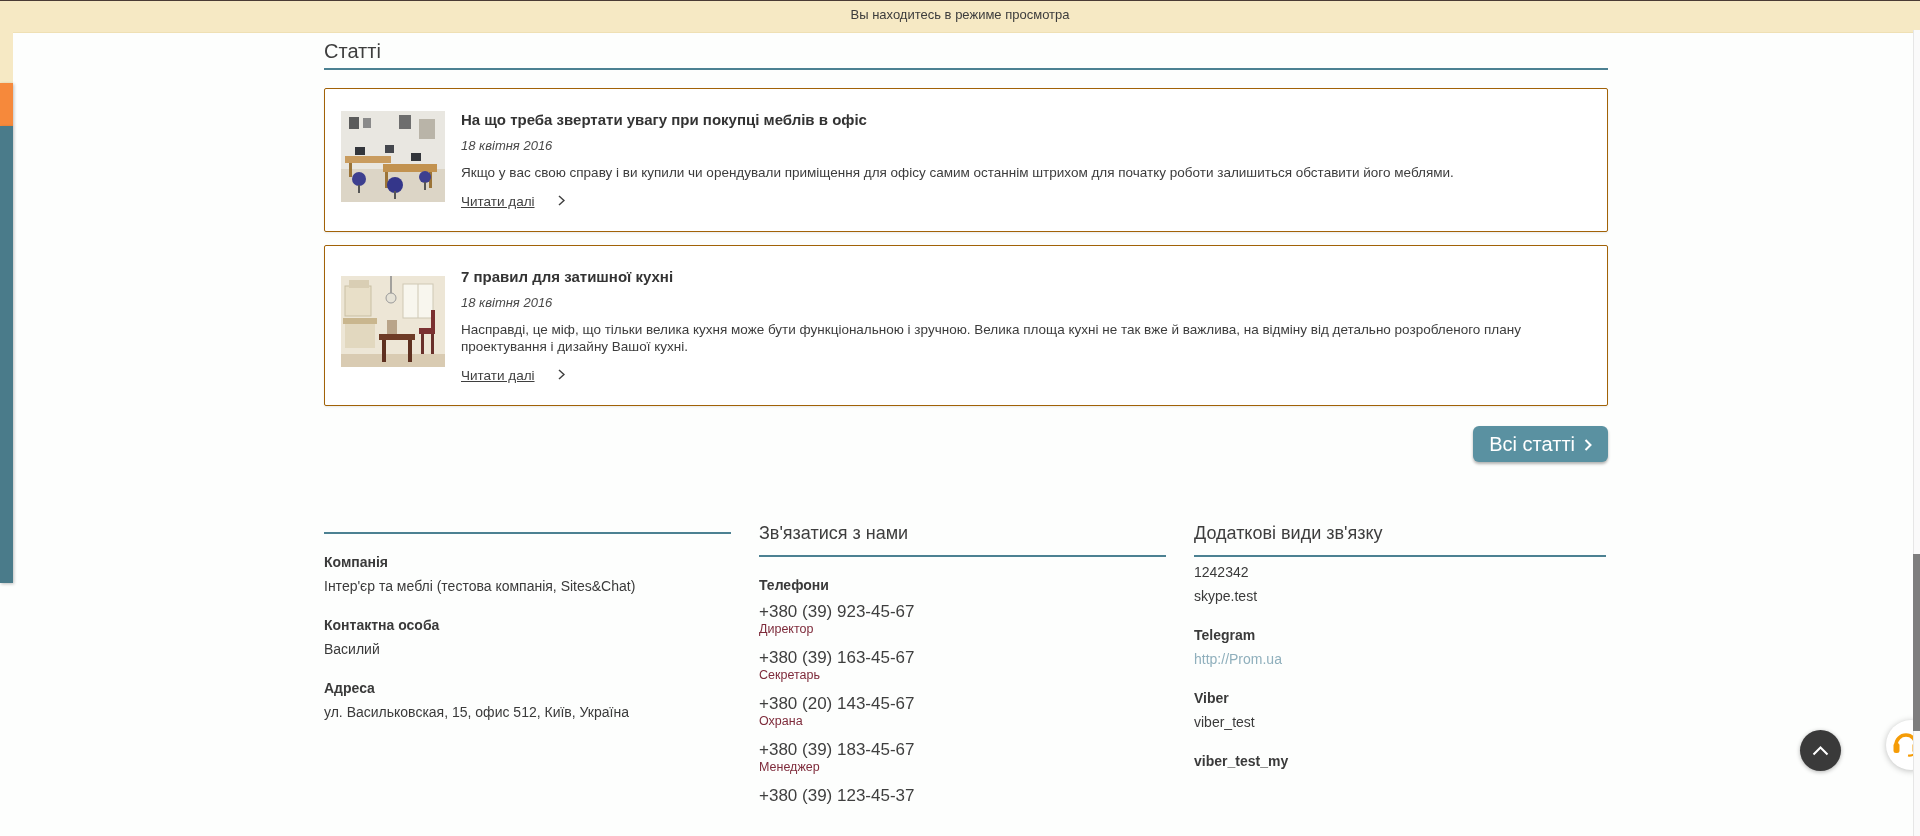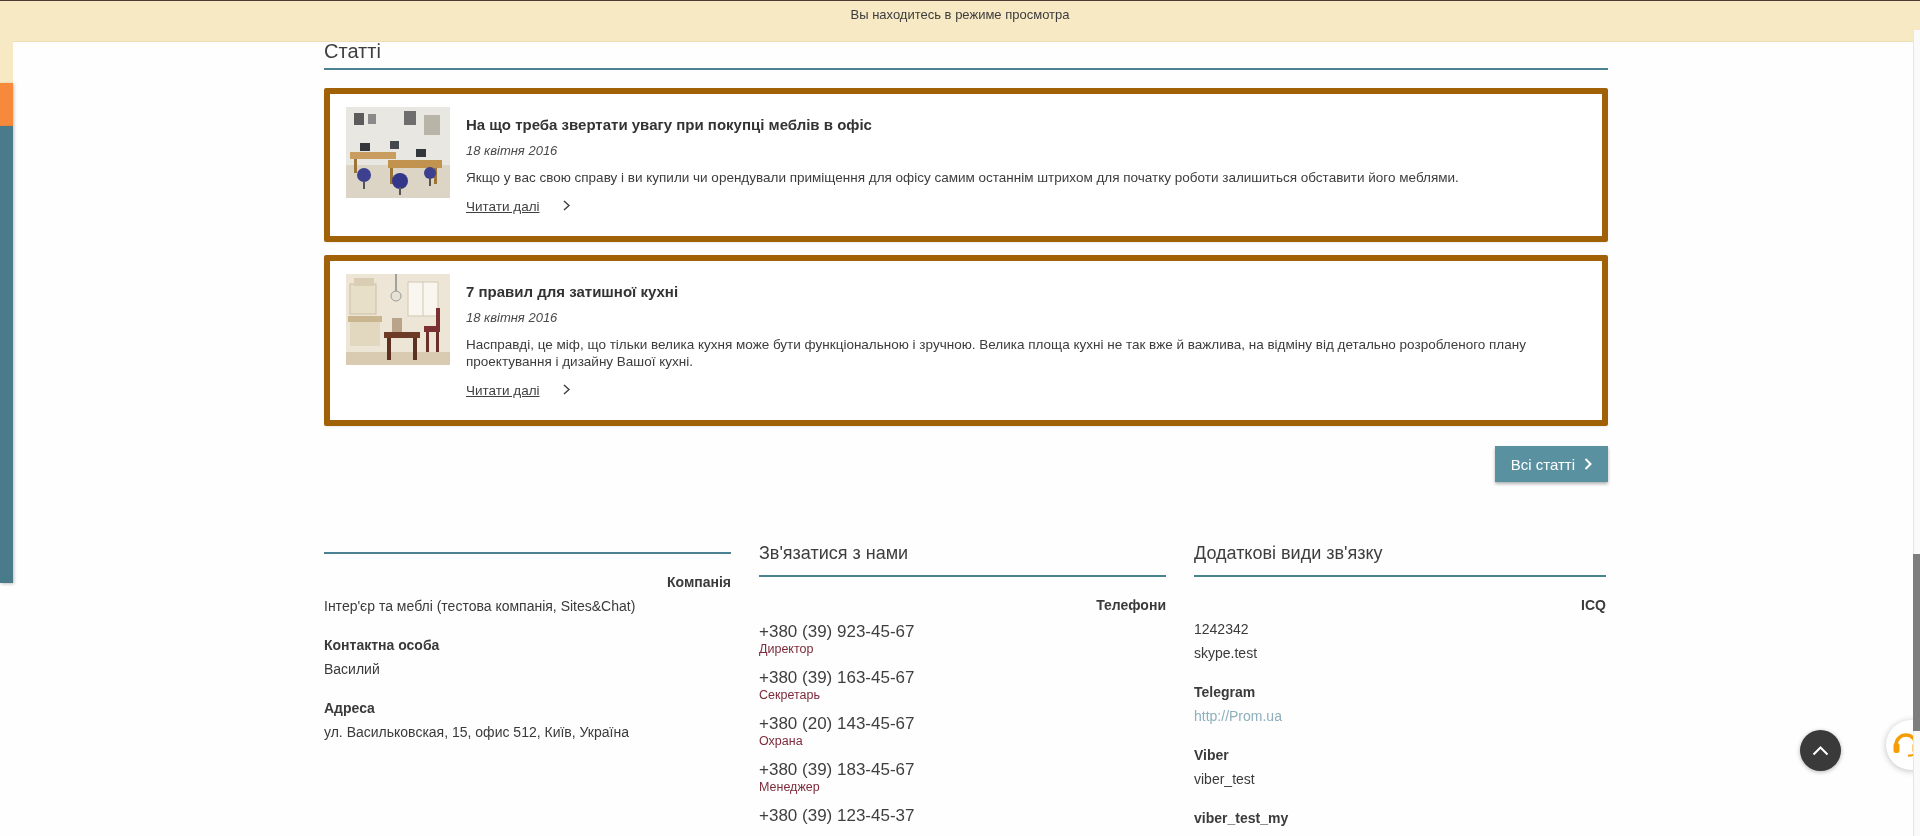--- a/index.html
+++ b/index.html
@@ -5,76 +5,77 @@
   * { box-sizing: border-box; margin: 0; padding: 0; }
   html,body { width:1920px; height:836px; overflow:hidden; }
   body {
     font-family: "Liberation Sans", sans-serif;
     background:#FDFEFD;
     position:relative;
     border-top:1px solid #4a3b35;
   }
   
   .banner {
-    position:absolute; left:0; top:0; width:1920px; height:41px;
+    position:absolute; left:0; top:0; width:1920px; height:32px;
     background:#F6E9C4;
     border-bottom:1px solid #EFE0B4;
     text-align:center; line-height:28px;
     font-size:13px; color:#3C3C3C;
     z-index:5;
   }
   
   .edge { position:absolute; left:0; width:13px; z-index:6; }
   .edge-cream  { top:0;   height:82px;  background:#F6E9C4; }
   .edge-orange { top:82px; height:43px; background:#F6893B; box-shadow:1px 1px 3px rgba(0,0,0,.25); }
   .edge-teal   { top:125px; height:457px; background:#4A7B8A; box-shadow:1px 1px 3px rgba(0,0,0,.25); }
 
   .content { position:absolute; left:324px; top:29px; width:1284px; }
 
   .page-title { font-size:20px; font-weight:400; color:#3E3E3E; margin-top:8px; line-height:27px; }
   .section-rule { border-bottom:2px solid #4C8192; margin-top:3px; }
 
   .card {
     background:#FFFFFF;
-    border:6px solid #a16207;
+    border:1px solid #a16207;
     border-radius:2px;
     box-shadow:0 1px 2px rgba(0,0,0,.08);
     display:flex;
     padding:13px 16px 21px;
+    align-items:center;
   }
   .card.first { margin-top:18px; }
   .card + .card { margin-top:13px; }
   .thumb { width:104px; height:91px; flex:none; margin-right:16px; cursor:pointer; }
   .thumb svg { display:block; width:104px; height:91px; }
   .card-body { flex:1; padding-top:9px; }
   .card-title { font-size:15px; font-weight:700; color:#333333; line-height:18px; cursor:pointer; }
   .card-date  { margin-top:9px; font-size:13px; font-style:italic; color:#4A4A4A; }
   .card-excerpt { margin-top:11px; font-size:13.5px; color:#3C3C3C; line-height:17px; }
   .read-more {
     margin-top:13px; display:inline-flex; align-items:center; gap:23px;
     font-size:13.5px; color:#3F3F3F; cursor:pointer; width:max-content;
   }
   .read-more .rm-text { text-decoration:underline; }
   .chev { display:inline-block; }
 
   .btn-row { margin-top:20px; display:flex; justify-content:flex-end; }
   .all-articles-btn {
-    background:#5A91A1; color:#FFFFFF; border:none; border-radius:0;
-    height:36px; padding:0 16px; font-size:15px; font-family:inherit;
+    background:#5A91A1; color:#FFFFFF; border:none; border-radius:6px;
+    height:36px; padding:0 16px; font-size:20px; font-family:inherit;
     display:inline-flex; align-items:center; gap:9px;
     box-shadow:0 2px 3px rgba(0,0,0,.3); cursor:pointer;
   }
 
   .footer { margin-top:60px; display:flex; gap:28px; }
   .fcol { width:407px; }
   .fcol:last-child { width:412px; }
   .fcol h3 { font-size:18px; font-weight:400; color:#3E3E3E; line-height:23px; }
   .fcol .col-rule { border-bottom:2px solid #4C8192; margin-top:10px; }
   .f-label { margin-top:22px; font-size:14px; font-weight:700; color:#3A3A3A; line-height:17px; }
-  .f-label.first { margin-top:20px;text-align:right; }
+  .f-label.first { margin-top:20px; }
   .f-value { margin-top:7px; font-size:14px; color:#3A3A3A; line-height:17px; }
   .f-value.link { color:#8FAFBC; cursor:pointer; }
   .f-value:empty { display:none; }
 
   .phones-wrap .phone { margin-top:12px; }
   .phones-wrap .phone.first { margin-top:9px; }
   .phone-number { font-size:17px; color:#3F3F3F; line-height:17px; }
   .phone-role { margin-top:2px; font-size:12.5px; color:#7E2B3B; line-height:15px; }
   .phone-role:empty { display:none; }
 
@@ -239,21 +240,20 @@
       </div>
       <div class="phone">
         <div class="phone-number">+380 (39) 123-45-37</div>
 
       </div>
     </div>
 
     <div class="fcol">
       <h3>Додаткові види зв'язку</h3>
       <div class="col-rule"></div>
-      <div class="f-label first">ICQ</div>
       <div class="f-value">1242342</div>
       <div class="f-value">skype.test</div>
       <div class="f-label">Telegram</div>
       <div class="f-value link">http://Prom.ua</div>
       <div class="f-label">Viber</div>
       <div class="f-value">viber_test</div>
       <div class="f-label">viber_test_my</div>
 
     </div>
 

